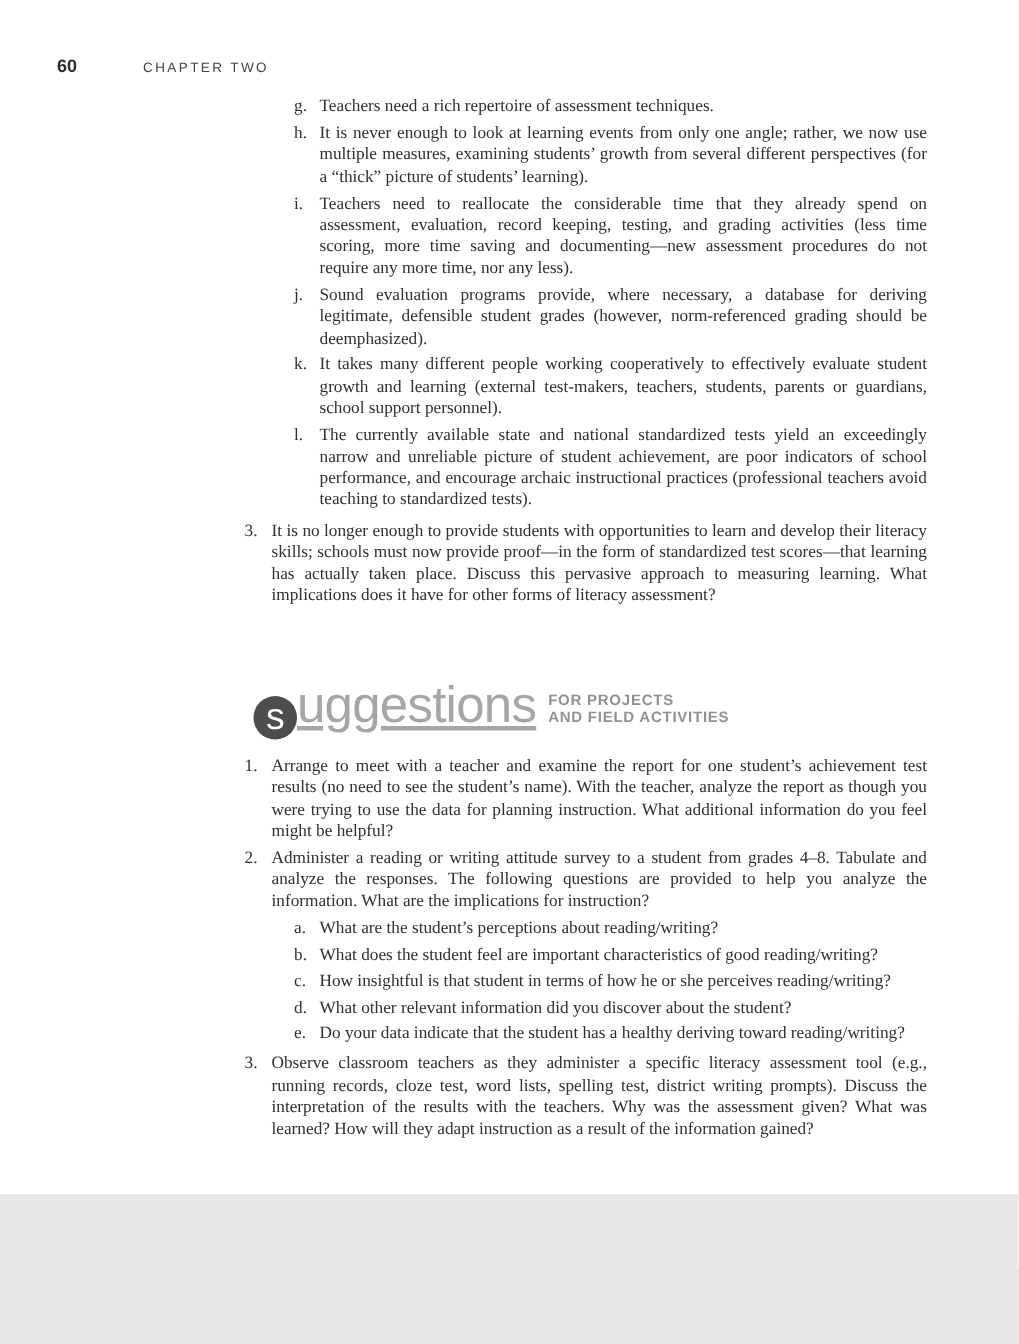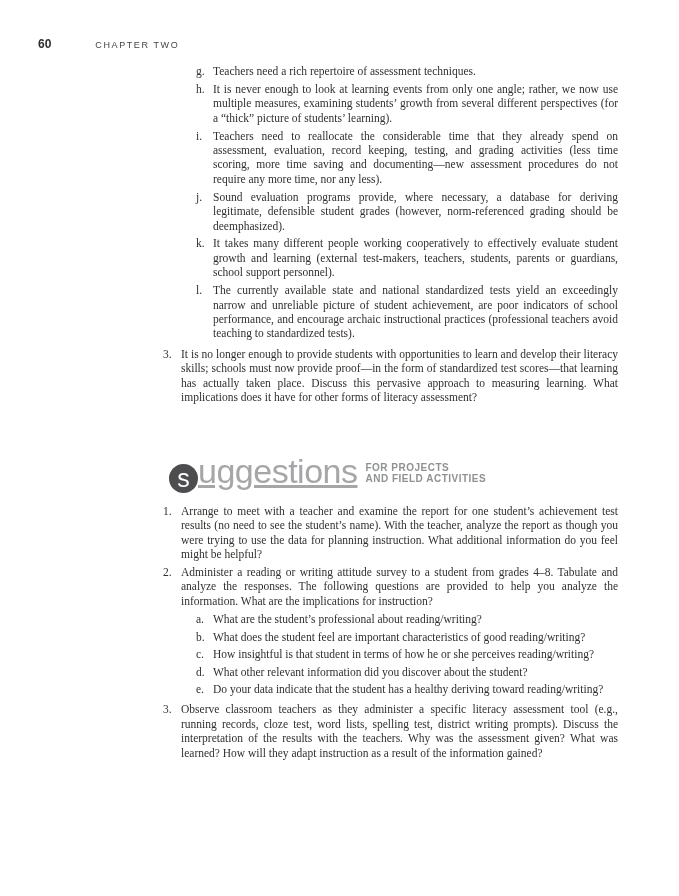--- a/index.html
+++ b/index.html
@@ -7,21 +7,21 @@
     --heading-circle: #4d4d4f;
     --heading-word: #a6a6a8;
     --heading-tagline: #8f9193;
     --page-background: #ffffff;
   }
   * { margin: 0; padding: 0; box-sizing: border-box; }
   html, body { background: #e8e8e8; }
   .page {
     position: relative;
     width: 679px;
-    height: 896px;
+    height: 796px;
     background: var(--page-background);
     font-family: "Liberation Serif", serif;
     color: var(--text);
     overflow: hidden;
   }
   .running-head {
     position: absolute;
     top: 37px;
     left: 38px;
     display: flex;
@@ -145,21 +145,21 @@
       </div>
 
       <div class="row">
         <span class="mn">2.</span>
         <span class="t">Administer a reading or writing attitude survey to a student from grades 4–8. Tabulate and analyze the responses. The following questions are provided to help you analyze the information. What are the implications for instruction?</span>
       </div>
 
       <div class="sub-list">
         <div class="row">
           <span class="m">a.</span>
-          <span class="t">What are the student’s professional about reading/writing?</span>
+          <span class="t">What are the student’s perceptions about reading/writing?</span>
         </div>
         <div class="row">
           <span class="m">b.</span>
           <span class="t">What does the student feel are important characteristics of good reading/writing?</span>
         </div>
         <div class="row">
           <span class="m">c.</span>
           <span class="t">How insightful is that student in terms of how he or she perceives reading/writing?</span>
         </div>
         <div class="row">

